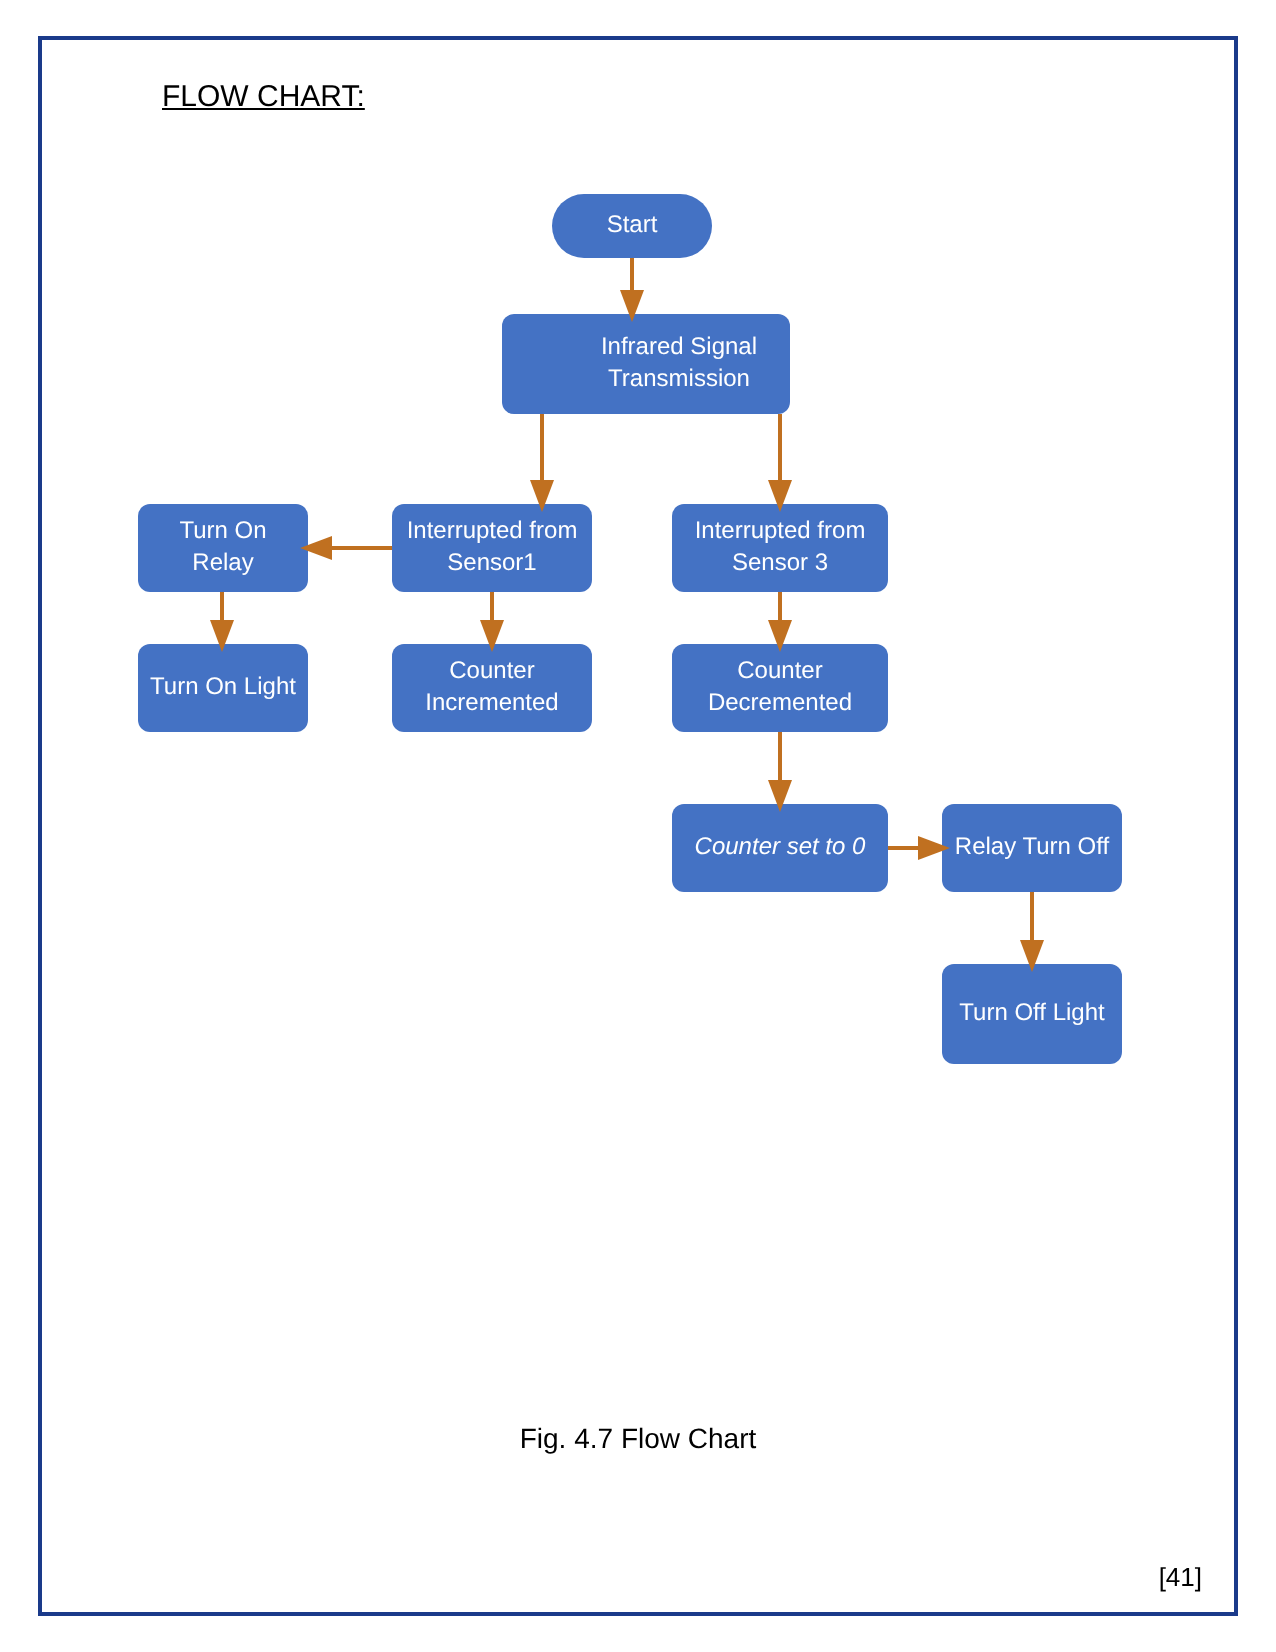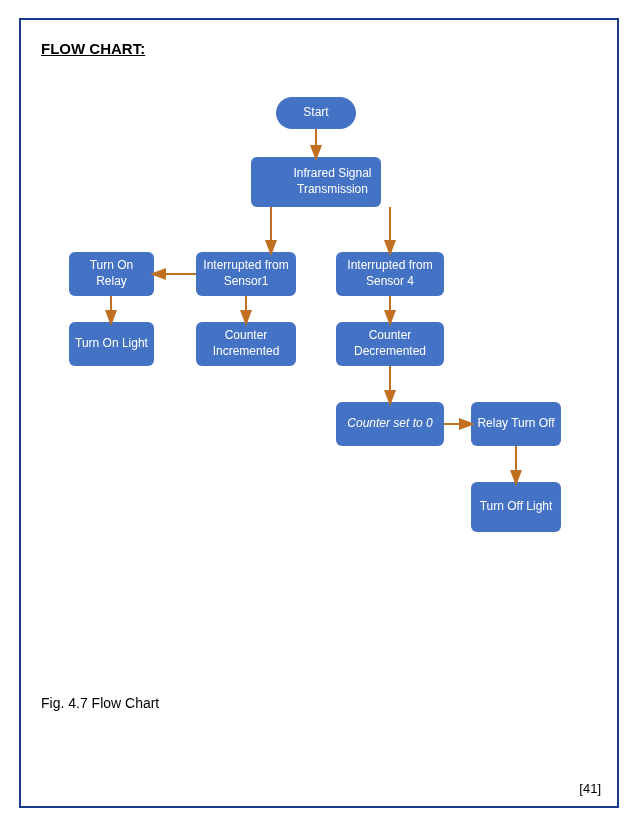--- a/index.html
+++ b/index.html
@@ -16,24 +16,25 @@
       width: 600px;
       min-height: 790px;
       border: 2px solid #1a3a8a;
       margin: 18px;
       padding: 20px 20px 16px 20px;
       position: relative;
       background: #fff;
     }
     .title {
       font-size: 15px;
-      font-weight: bold;
+      font-weight: normal;
       text-decoration: underline;
       color: #000;
       margin-bottom: 10px;
+      margin-left: 40px;
     }
     .flowchart-area {
       position: relative;
       width: 100%;
       height: 620px;
       margin-top: 10px;
     }
     .box {
       position: absolute;
       background: #4472c4;
@@ -50,47 +51,48 @@
     
     svg.arrows {
       position: absolute;
       top: 0; left: 0;
       width: 100%;
       height: 100%;
       pointer-events: none;
       overflow: visible;
     }
     .caption {
+      text-align: center;
       font-size: 14px;
       color: #000;
-      margin-top: 8px;
+      margin-top: 24px;
     }
     .page-num {
       position: absolute;
       bottom: 10px;
       right: 16px;
       font-size: 13px;
       color: #000;
     }
   </style>
 </head>
 <body>
 
 <div class="page">
   <div class="title">FLOW CHART:</div>
 
   <div class="flowchart-area">
 
     <div class="box" style="left:235px;top:30px;width:80px;height:32px;border-radius:16px;">Start</div>
 
-    <div class="box" style="left:210px;top:90px;width:130px;height:50px;padding-left:39px;">Infrared Signal Transmission</div>
+    <div class="box" style="left:210px;top:90px;width:144px;height:50px;padding-left:39px;">Infrared Signal Transmission</div>
 
     <div class="box" style="left:155px;top:185px;width:100px;height:44px;">Interrupted from Sensor1</div>
 
-    <div class="box" style="left:295px;top:185px;width:108px;height:44px;">Interrupted from Sensor 4</div>
+    <div class="box" style="left:295px;top:185px;width:108px;height:44px;">Interrupted from Sensor 3</div>
 
     <div class="box" style="left:28px;top:255px;width:85px;height:44px;">Turn On Light</div>
 
     <div class="box" style="left:28px;top:185px;width:85px;height:44px;">Turn On Relay</div>
 
     <div class="box" style="left:155px;top:255px;width:100px;height:44px;">Counter Incremented</div>
 
     <div class="box" style="left:295px;top:255px;width:108px;height:44px;">Counter Decremented</div>
 
     <div class="box" style="left:295px;top:335px;width:108px;height:44px;font-style:italic;">Counter set to 0</div>

